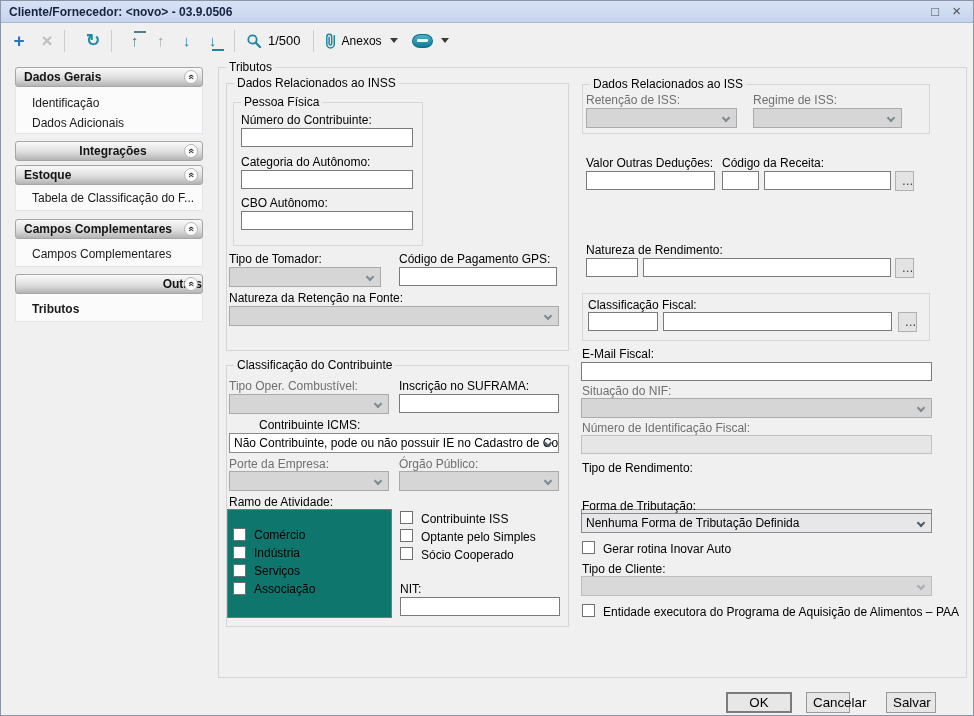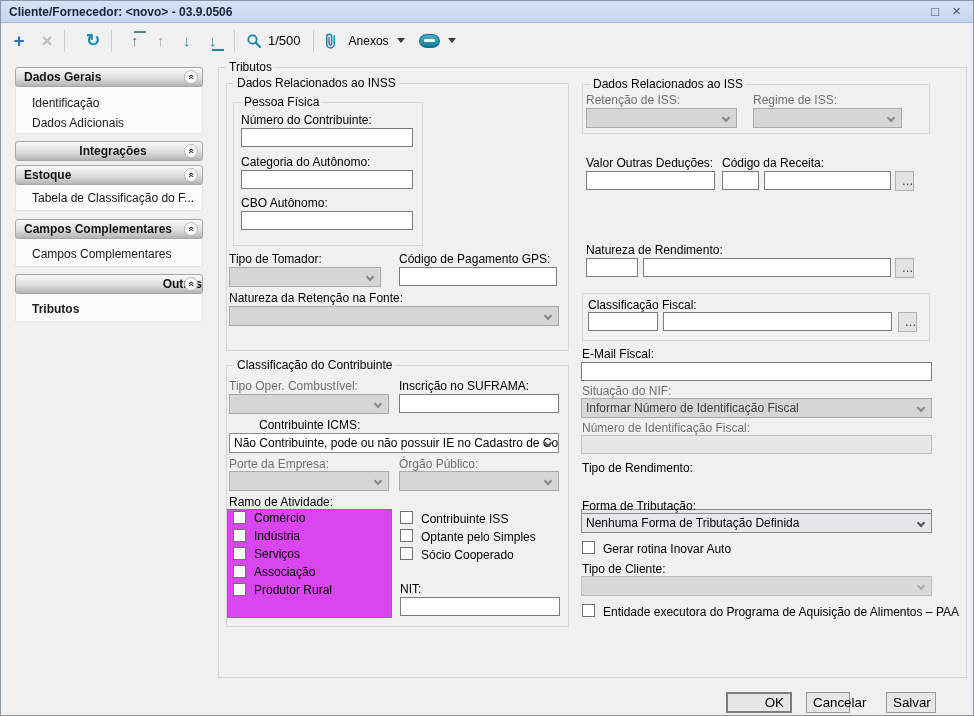--- a/index.html
+++ b/index.html
@@ -32,21 +32,21 @@
   .navwrap { position: relative; display: inline-block; width: 18px; font-size: 15px; font-weight: bold; line-height: 20px; }
   .navwrap .bar { position: absolute; left: 3px; right: 3px; height: 2px; background: currentColor; }
   .navwrap .bar.top { top: 0; }
   .navwrap .bar.bottom { bottom: 0; }
   .navwrap.first { color: #4f818f; margin-left: 12px; }
   .navwrap.prev { color: #a2abb1; margin-left: 8px; }
   .navwrap.next { color: #1d87a0; margin-left: 8px; }
   .navwrap.last { color: #1d87a0; margin-left: 8px; }
   .sep { width: 1px; height: 22px; background: #c9cdd1; margin: 0 7px; }
   .counter { font-size: 13px; margin-left: 6px; }
-  .tb-text { margin-left: 12px; }
+  .tb-text { margin-left: 5px; }
   .caret { width: 0; height: 0; border-left: 4px solid transparent; border-right: 4px solid transparent; border-top: 5px solid #3a3a3a; margin-left: 8px; }
   .ovalicon { width: 21px; height: 14px; border-radius: 8px / 7px; background: linear-gradient(#4cb2c8, #117a94); display: flex; align-items: center; justify-content: center; margin-left: 14px; border: 1px solid #0e6c84; }
   .ovalicon .dash { width: 11px; height: 3px; background: #eaf6f9; border-radius: 1px; }
   
   .sec-header {
     position: absolute; left: 14px; width: 188px; height: 20px;
     background: linear-gradient(#fafafa 0%, #dedede 55%, #b4b4b4 100%);
     border: 1px solid #a6a6a6; border-radius: 3px;
     font-weight: bold; color: #141414; line-height: 18px; padding-left: 8px; cursor: default;
   }
@@ -71,25 +71,25 @@
   .txt.gray { background: #e6e6e6; border-color: #c0c0c0; }
   .combo { position: absolute; height: 20px; border: 1px solid #8a8a8a; background: #fff; padding: 2px 20px 0 4px; overflow: hidden; white-space: nowrap; cursor: default; }
   .combo.dis { background: #d6d6d6; border-color: #aaaaaa; }
   .combo.flat { background: #e7e7ea; border-color: #8a8a8a; }
   .combo.off { background: #d9d9d9; border-color: #bdbdbd; color: #3d3d3d; }
   .chev { position: absolute; right: 7px; top: 6px; width: 6px; height: 6px; border-right: 2px solid #4e5b63; border-bottom: 2px solid #4e5b63; transform: rotate(45deg); }
   .combo.dis .chev { border-color: #7f8a90; }
   .combo.off .chev { border-color: #a9adb2; }
   .cbx { position: absolute; width: 13px; height: 13px; background: #fff; border: 1px solid #707070; }
   .btn3 { position: absolute; width: 19px; height: 20px; background: #e3e3e3; border: 1px solid #b0b0b0; color: #444; text-align: center; line-height: 14px; cursor: default; }
-  .listbox { position: absolute; background: #d946ef; border: 1px solid #7a7a7a; padding: 0 0 0 4px; text-align: center; }
+  .listbox { position: absolute; background: #0f766e; border: 1px solid #7a7a7a; padding: 17px 0 0 4px; text-align: center; }
   .lb-row { position: relative; height: 18px; }
   .lb-row .cbx { position: absolute; left: 1px; top: 1px; }
   .lb-row .lb-lbl { position: absolute; left: 22px; top: 1px; white-space: nowrap; }
-  .btn { position: absolute; height: 21px; background: #e7e7e7; border: 1px solid #989898; text-align: right; line-height: 18px; cursor: default; }
+  .btn { position: absolute; height: 21px; background: #e7e7e7; border: 1px solid #989898; text-align: center; line-height: 18px; cursor: default; }
   .btn.default { border: 2px solid #7c7c7c; line-height: 16px; }
 </style>
 </head>
 <body>
 
 <div class="screen">
 
   <div class="titlebar">
     <span class="title">Cliente/Fornecedor: &lt;novo&gt; - 03.9.0506</span>
     <span class="tb-ctl" style="right:34px;">□</span>
@@ -238,24 +238,20 @@
         <span class="lb-lbl">Indústria</span>
       </div>
     <div class="lb-row">
         <span class="cbx"></span>
         <span class="lb-lbl">Serviços</span>
       </div>
     <div class="lb-row">
         <span class="cbx"></span>
         <span class="lb-lbl">Associação</span>
       </div>
-    <div class="lb-row">
-        <span class="cbx"></span>
-        <span class="lb-lbl">Produtor Rural</span>
-      </div>
   </div>
 
   <span class="cbx" style="left:399px; top:510px;"></span>
   <span class="lbl" style="left:420px; top:512px;">Contribuinte ISS</span>
   <span class="cbx" style="left:399px; top:528px;"></span>
   <span class="lbl" style="left:420px; top:530px;">Optante pelo Simples</span>
   <span class="cbx" style="left:399px; top:546px;"></span>
   <span class="lbl" style="left:420px; top:548px;">Sócio Cooperado</span>
 
   <span class="lbl" style="left:399px; top:582px;">NIT:</span>
@@ -289,21 +285,20 @@
   <span class="lbl" style="left:587px; top:298px;">Classificação Fiscal:</span>
   <input class="txt" style="left: 587px; top: 311px; width: 70px;">
   <input class="txt" style="left: 662px; top: 311px; width: 229px;">
   <button class="btn3" style="left:897px; top:311px;">...</button>
 
   <span class="lbl" style="left:581px; top:347px;">E-Mail Fiscal:</span>
   <input class="txt" style="left: 580px; top: 361px; width: 351px;">
 
   <span class="lbl dis" style="left:581px; top:384px;">Situação do NIF:</span>
   <div class="combo dis" style="left:580px; top:397px; width:351px; color:#3c3c3c;">
-    <span>Informar Número de Identificação Fiscal</span>
     <span class="chev"></span>
   </div>
 
   <span class="lbl dis" style="left:581px; top:421px;">Número de Identificação Fiscal:</span>
   <input class="txt gray" style="left: 580px; top: 434px; width: 351px;" disabled="">
 
   <span class="lbl" style="left:581px; top:461px;">Tipo de Rendimento:</span>
   <div class="combo flat" style="left:580px; top:474px; width:351px;margin-top:34px;">
     <span>Nenhum Tipo de Rendimento Definido</span>
     <span class="chev"></span>

